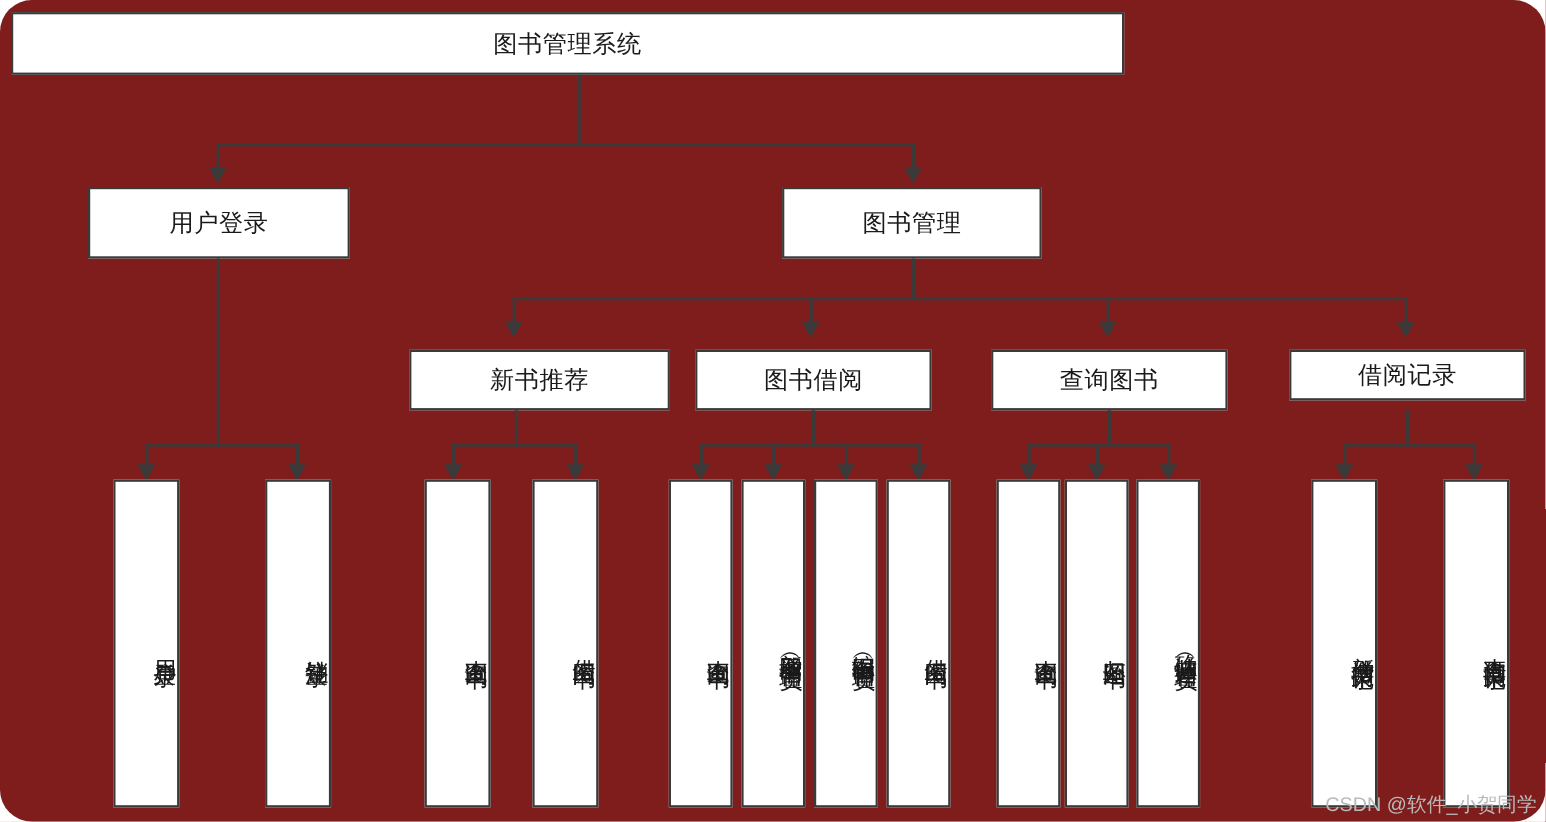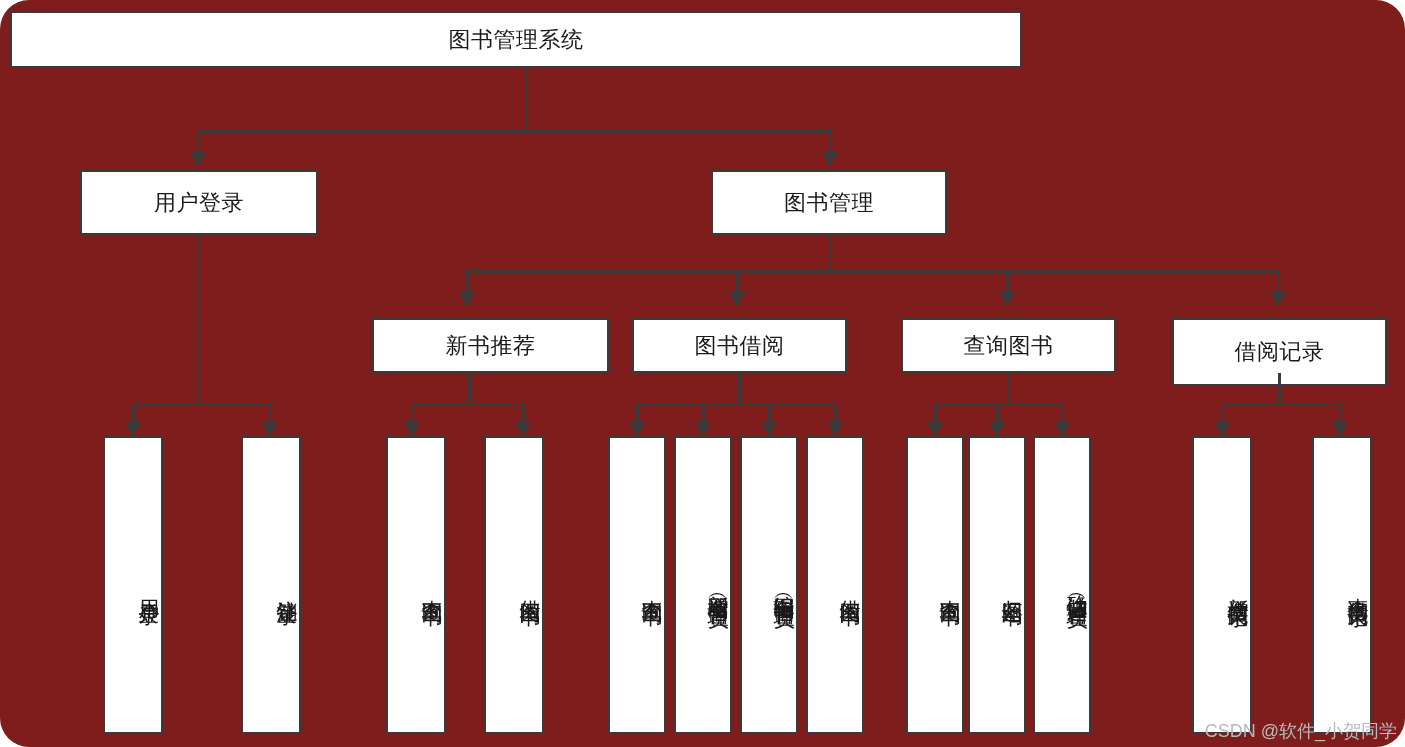--- a/index.html
+++ b/index.html
@@ -122,21 +122,21 @@
 
   <div class="node node-h" style="left:362px; top:318px; width:237px; height:55px;margin-left:10px;">
     <span>新书推荐</span>
   </div>
   <div class="node node-h" style="left:632px; top:318px; width:215px; height:55px;">
     <span>图书借阅</span>
   </div>
   <div class="node node-h" style="left:901px; top:318px; width:215px; height:55px;">
     <span>查询图书</span>
   </div>
-  <div class="node node-h" style="left:1172px; top:318px; width:215px; height:68px;">
+  <div class="node node-h" style="left:1172px; top:318px; width:215px; height:46px;">
     <span>借阅记录</span>
   </div>
 
   <div class="vline" style="left:468px; top:373px; height:32px;"></div>
   <div class="hline" style="left:411px; top:403px; width:114px;"></div>
   <div class="vline" style="left:411px; top:403px; height:21px;"></div>
   <div class="arrow" style="left:404px; top:422px;"></div>
   <div class="vline" style="left:522px; top:403px; height:21px;"></div>
   <div class="arrow" style="left:515px; top:422px;"></div>
 

